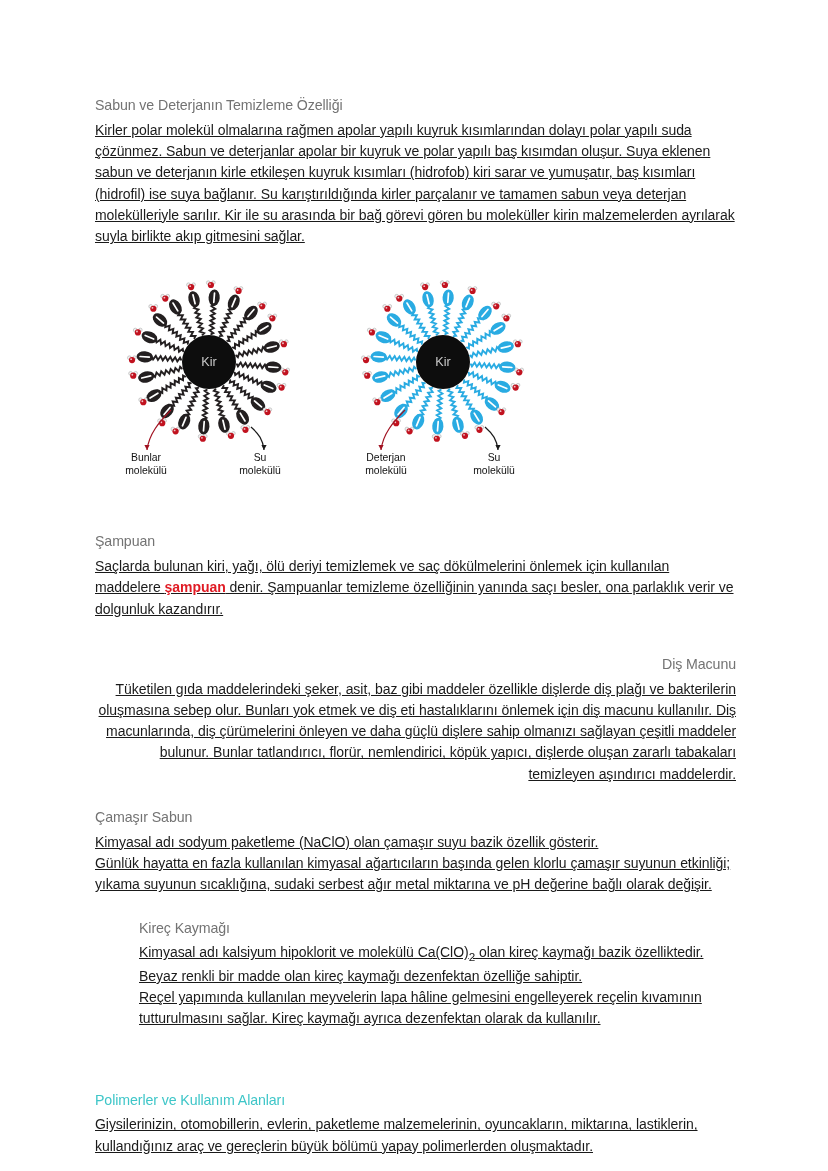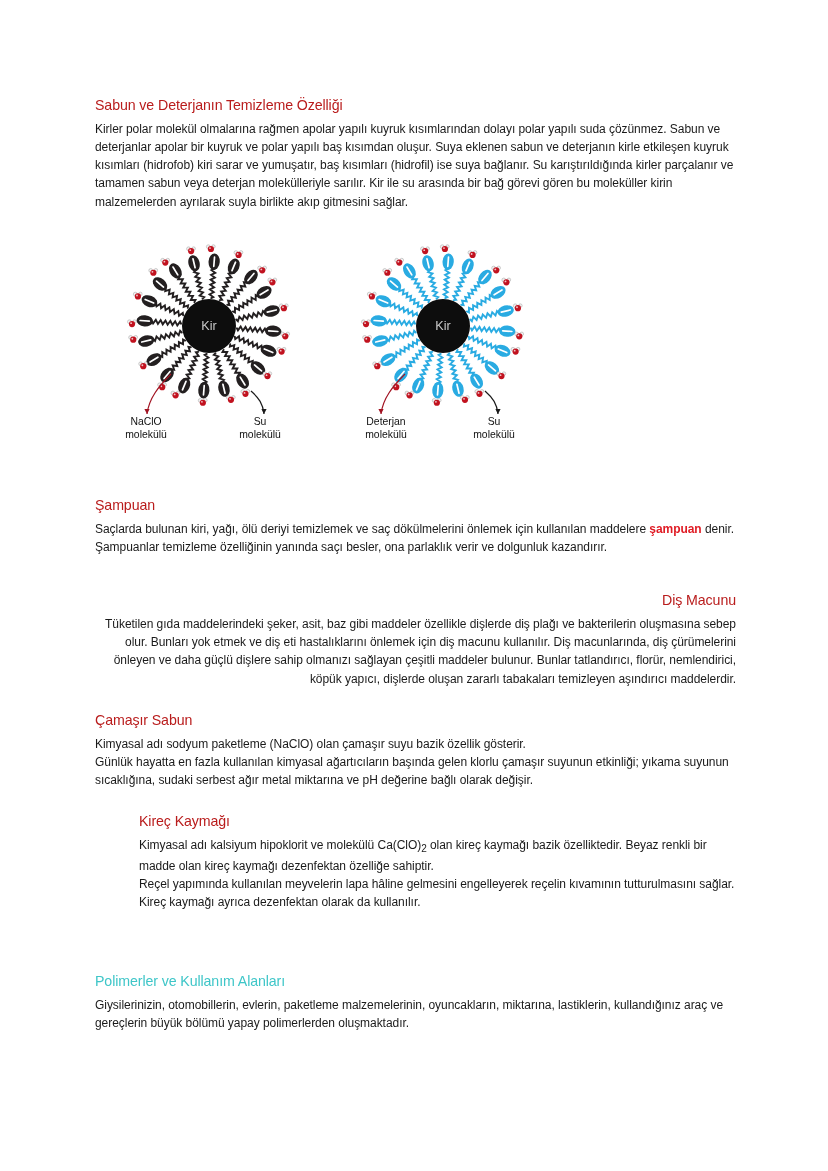--- a/index.html
+++ b/index.html
@@ -18,28 +18,29 @@
     height: 1171px;
     padding: 97px 92px 0 95px;
   }
   h2.heading {
     font-size: 14.2px;
     font-weight: 400;
     margin: 0 0 5px 0;
     letter-spacing: -0.1px;
     line-height: 1.25;
   }
-  h2.magenta { color: #b91c1c; }
+  h2.magenta { color: #737373; }
   h2.teal { color: #3ec6c8; }
   p.body {
-    font-size: 12px;
+    font-size: 14px;
     line-height: 1.52;
     margin: 0;
     color: #1a1a1a;
     letter-spacing: -0.05px;
+    text-decoration: underline;
   }
   .hl-red { color: #e01b24; font-weight: bold; }
   .sec { margin-bottom: 24px; }
   .sec-shampoo { margin-top: 41px; }
   .sec-tooth   { margin-top: 36px; text-align: right; }
   .sec-bleach  { margin-top: 22px; }
   .sec-lime    { margin-top: 21px; margin-left: 44px; }
   .sec-poly    { margin-top: 62px; }
 
   
@@ -378,21 +379,21 @@
               <text x="108" y="102.4" text-anchor="middle" font-family="&quot;Liberation Sans&quot;, sans-serif" font-size="12.6" fill="#c9c9c9">Kir</text>
               <path d="M70 146 C 58 158, 48 170, 46 186" fill="none" stroke="#a11221" stroke-width="1.2"></path>
               <path d="M46 186 l -2.6 -5 l 5.2 0 z" fill="#a11221"></path>
               <path d="M150 163 C 158 170, 162 176, 163 186" fill="none" stroke="#1a1a1a" stroke-width="1.2"></path>
               <path d="M163 186 l -2.6 -5 l 5.2 0 z" fill="#1a1a1a"></path>
             </g>
         </svg>
       </div>
 
       <div class="fig-label" style="left:8px; top:192px;">
-        <div>NaClO</div>
+        <div>Bunlar</div>
         <div>molekülü</div>
       </div>
       <div class="fig-label" style="left:122px; top:192px;">
         <div>Su</div>
         <div>molekülü</div>
       </div>
       <div class="fig-label" style="left:248px; top:192px;">
         <div>Deterjan</div>
         <div>molekülü</div>
       </div>

